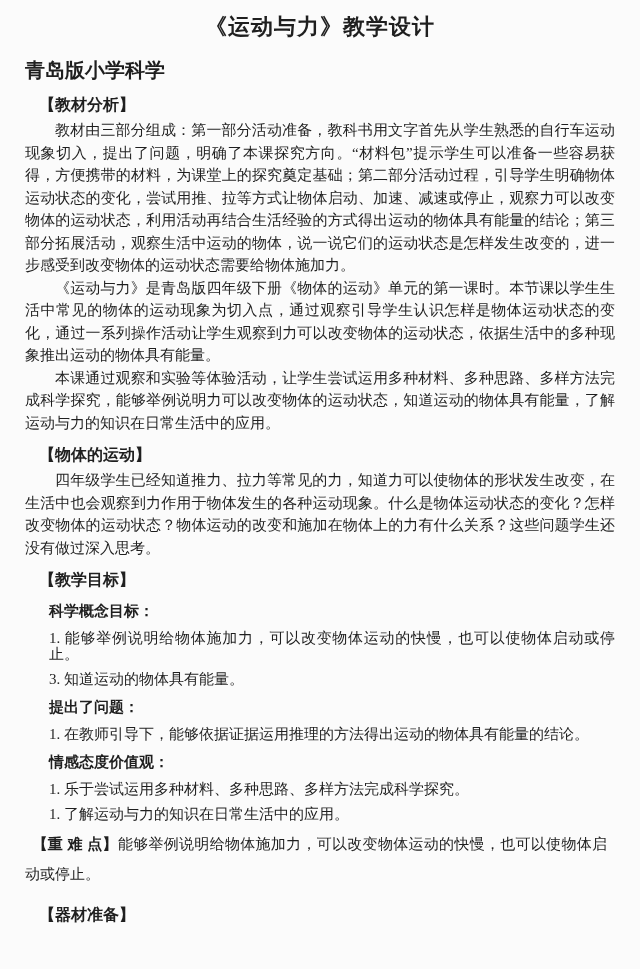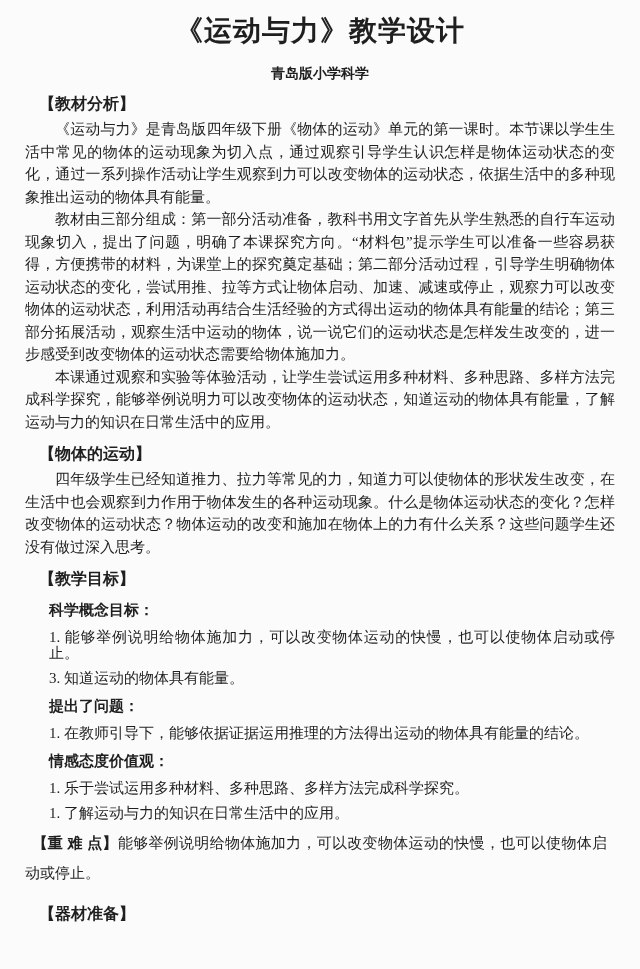--- a/index.html
+++ b/index.html
@@ -5,26 +5,26 @@
   html, body { margin: 0; padding: 0; }
   body {
     width: 640px; height: 969px;
     background: #fbfbfb;
     color: #1f1f1f;
     font-family: "Liberation Serif", "DejaVu Serif", serif;
     overflow: hidden;
   }
   .doc { padding: 8px 25px 0 25px; }
   .title {
-    font-size: 28px; font-weight: bold; text-align: center;
+    font-size: 22px; font-weight: bold; text-align: center;
     margin: 4px 0 0 0; letter-spacing: 1px;
     font-family: Liberation Sans, sans-serif;
   }
   .subtitle {
-    font-size: 14px; font-weight: bold; text-align: center;
+    font-size: 20px; font-weight: bold; text-align: left;
     margin: 15px 0 0 0;
     font-family: "Liberation Sans", "DejaVu Sans", sans-serif;
   }
   .sec-heading {
     font-size: 16px; font-weight: bold;
     margin: 11px 0 3px 14px;
     font-family: "Liberation Sans", "DejaVu Sans", sans-serif;
   }
   .body-par {
     font-size: 15px; line-height: 22.5px;
@@ -54,22 +54,22 @@
 </style>
 </head>
 <body>
 
 <div class="doc">
 
   <h1 class="title">《运动与力》教学设计</h1>
   <h2 class="subtitle">青岛版小学科学</h2>
 
   <h3 class="sec-heading">【教材分析】</h3>
+  <p class="body-par">教材由三部分组成：第一部分活动准备，教科书用文字首先从学生熟悉的自行车运动现象切入，提出了问题，明确了本课探究方向。“材料包”提示学生可以准备一些容易获得，方便携带的材料，为课堂上的探究奠定基础；第二部分活动过程，引导学生明确物体运动状态的变化，尝试用推、拉等方式让物体启动、加速、减速或停止，观察力可以改变物体的运动状态，利用活动再结合生活经验的方式得出运动的物体具有能量的结论；第三部分拓展活动，观察生活中运动的物体，说一说它们的运动状态是怎样发生改变的，进一步感受到改变物体的运动状态需要给物体施加力。</p>
   <p class="body-par">《运动与力》是青岛版四年级下册《物体的运动》单元的第一课时。本节课以学生生活中常见的物体的运动现象为切入点，通过观察引导学生认识怎样是物体运动状态的变化，通过一系列操作活动让学生观察到力可以改变物体的运动状态，依据生活中的多种现象推出运动的物体具有能量。</p>
-  <p class="body-par">教材由三部分组成：第一部分活动准备，教科书用文字首先从学生熟悉的自行车运动现象切入，提出了问题，明确了本课探究方向。“材料包”提示学生可以准备一些容易获得，方便携带的材料，为课堂上的探究奠定基础；第二部分活动过程，引导学生明确物体运动状态的变化，尝试用推、拉等方式让物体启动、加速、减速或停止，观察力可以改变物体的运动状态，利用活动再结合生活经验的方式得出运动的物体具有能量的结论；第三部分拓展活动，观察生活中运动的物体，说一说它们的运动状态是怎样发生改变的，进一步感受到改变物体的运动状态需要给物体施加力。</p>
   <p class="body-par">本课通过观察和实验等体验活动，让学生尝试运用多种材料、多种思路、多样方法完成科学探究，能够举例说明力可以改变物体的运动状态，知道运动的物体具有能量，了解运动与力的知识在日常生活中的应用。</p>
 
   <h3 class="sec-heading">【物体的运动】</h3>
   <p class="body-par">四年级学生已经知道推力、拉力等常见的力，知道力可以使物体的形状发生改变，在生活中也会观察到力作用于物体发生的各种运动现象。什么是物体运动状态的变化？怎样改变物体的运动状态？物体运动的改变和施加在物体上的力有什么关系？这些问题学生还没有做过深入思考。</p>
 
   <h3 class="sec-heading">【教学目标】</h3>
 
   <h4 class="goal-label">科学概念目标：</h4>
   <p class="goal-item">1. 能够举例说明给物体施加力，可以改变物体运动的快慢，也可以使物体启动或停止。</p>
   <p class="goal-item">3. 知道运动的物体具有能量。</p>

